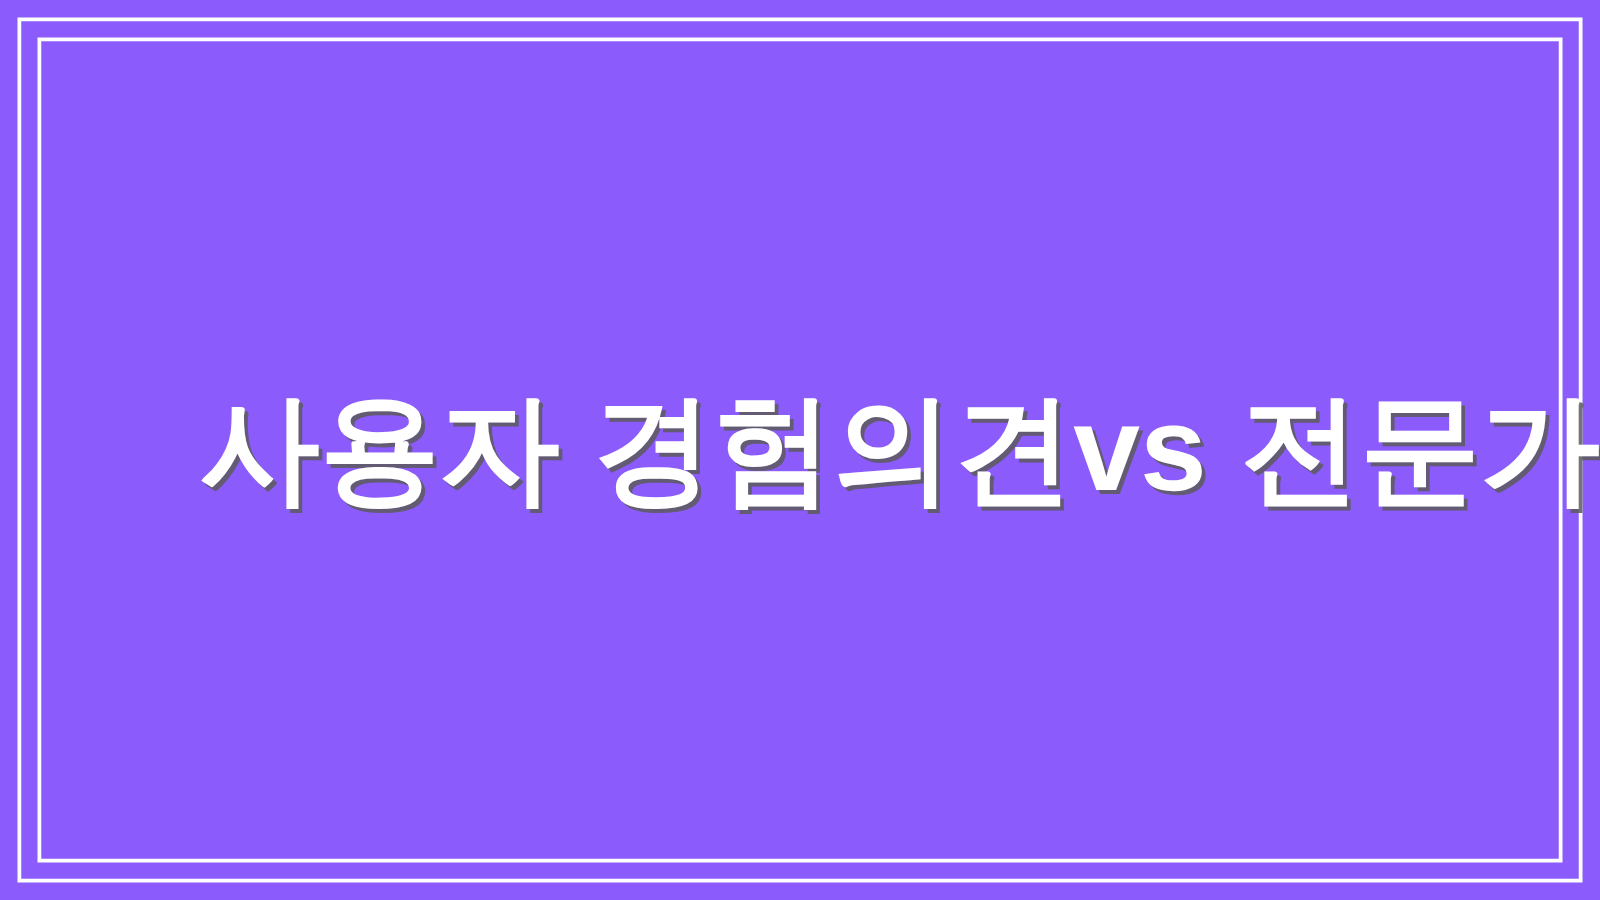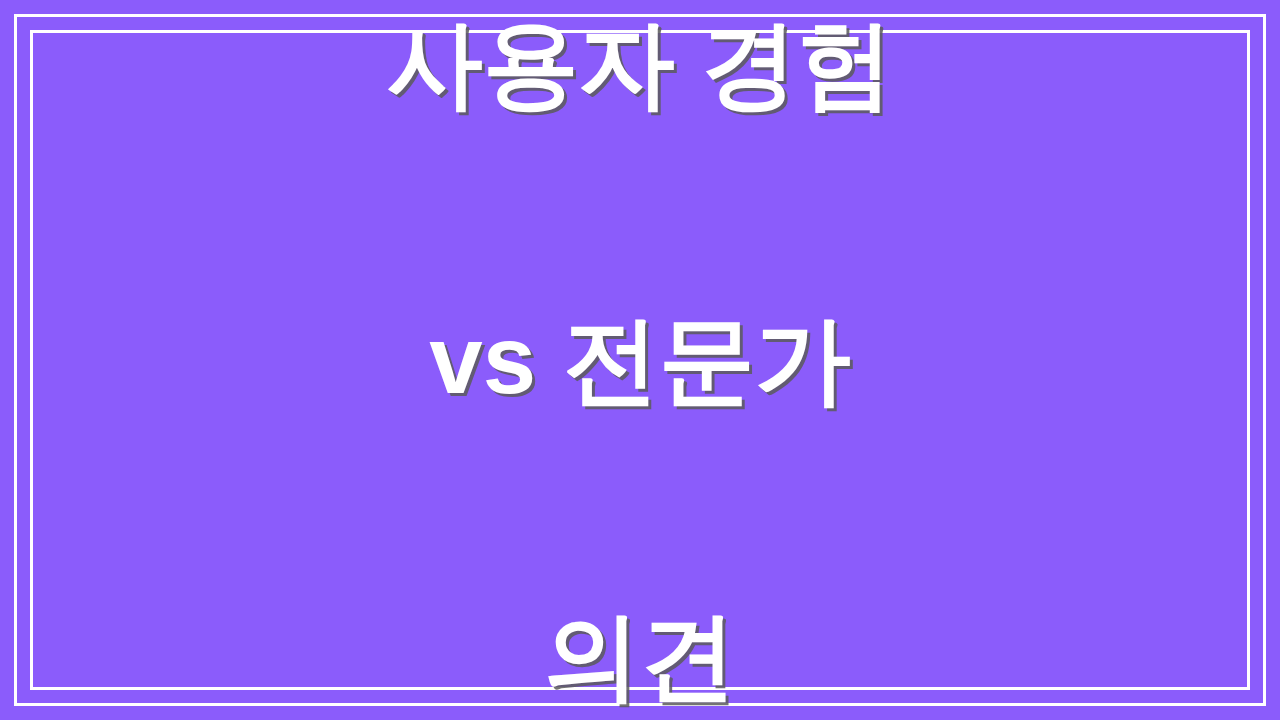--- a/index.html
+++ b/index.html
@@ -49,23 +49,23 @@
   }
 
   
   .title-block {
     position: absolute;
     left: 0;
     top: 0;
     width: 1280px;
     height: 720px;
     display: flex;
-    flex-direction: column;
+    flex-direction: row;
     align-items: center;
-    justify-content: space-between;
+    justify-content: flex-end;
     text-align: center;
   }
 
   .title-line {
     display: block;
     color: #ffffff;
     font-weight: bold;
     font-size: 96px;
     line-height: 128px;
     letter-spacing: 0px;
@@ -76,17 +76,17 @@
 </head>
 <body>
 
 <div id="slide">
 
   <div class="frame frame-outer"></div>
   <div class="frame frame-inner"></div>
 
   <div class="title-block">
     <span class="title-line">사용자 경험</span>
+    <span class="title-line">의견</span>
     <span class="title-line">vs 전문가</span>
-    <span class="title-line">의견</span>
   </div>
 
 </div>
 
 </body></html>

